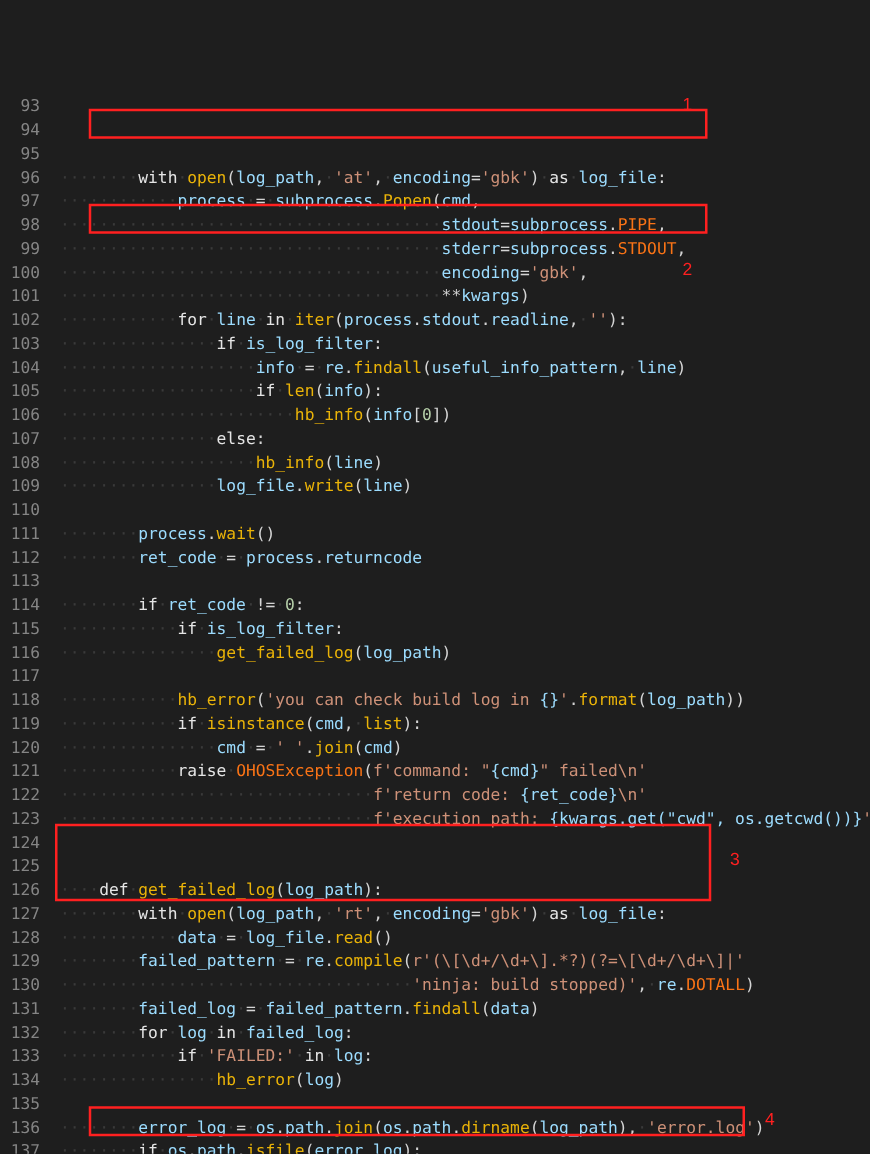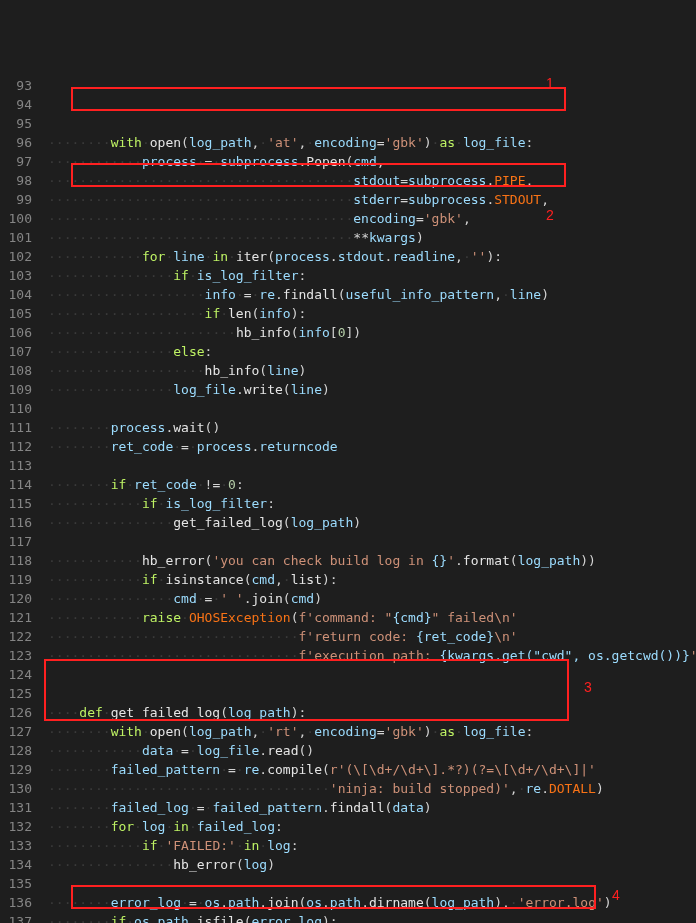--- a/index.html
+++ b/index.html
@@ -28,22 +28,22 @@
     user-select: none;
     min-width: 44px;
   }
   .gutter .ln { display: block; }
   .code {
     flex: 1;
     position: relative;
     padding-left: 4px;
   }
   .line { display: block; min-height: 19px; }
-  .kw { color: #bef264; }
-  .fn { color: #e5e5e5; }
+  .kw { color: #e5e5e5; }
+  .fn { color: #eab308; }
   .str { color: #ce9178; margin-top: 20px; }
   .num { color: #b5cea8; }
   .var { color: #9cdcfe; }
   .cls { color: #f97316; }
   .punc { color: #d4d4d4; }
   .dot { color: #3a3a3a; }
   .box {
     position: absolute;
     border: 2px solid #ff2020;
     pointer-events: none;

